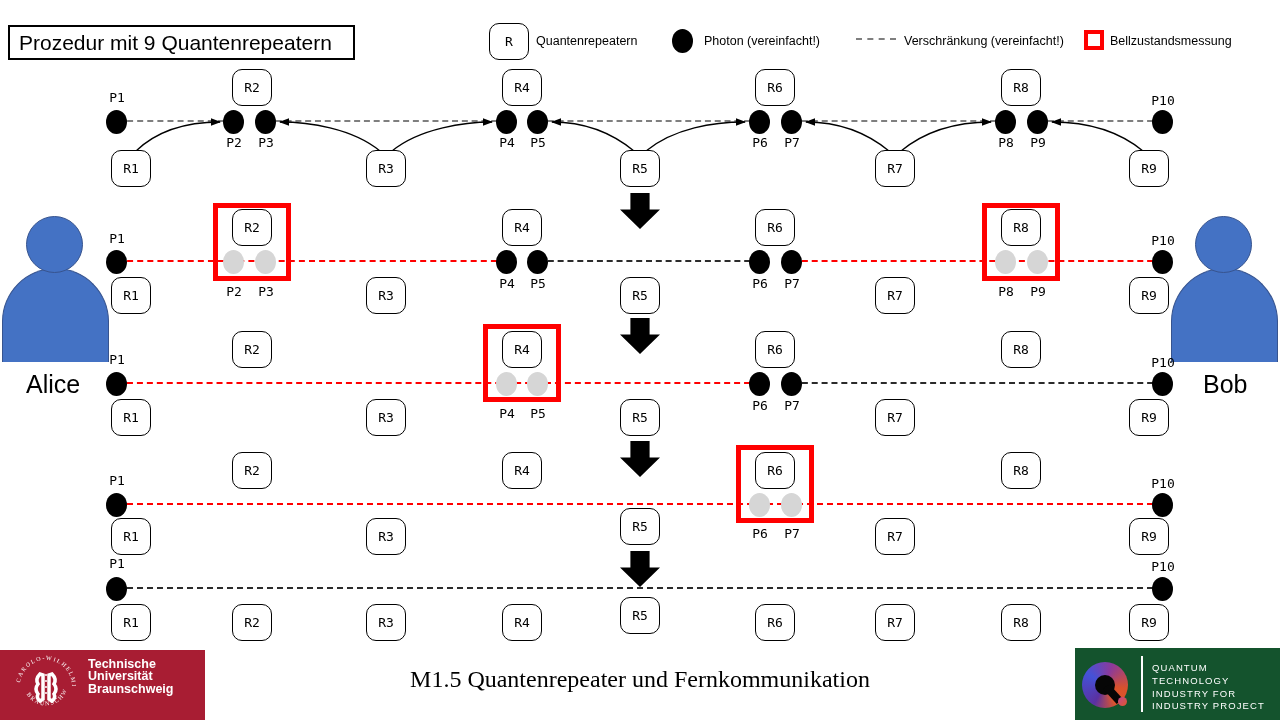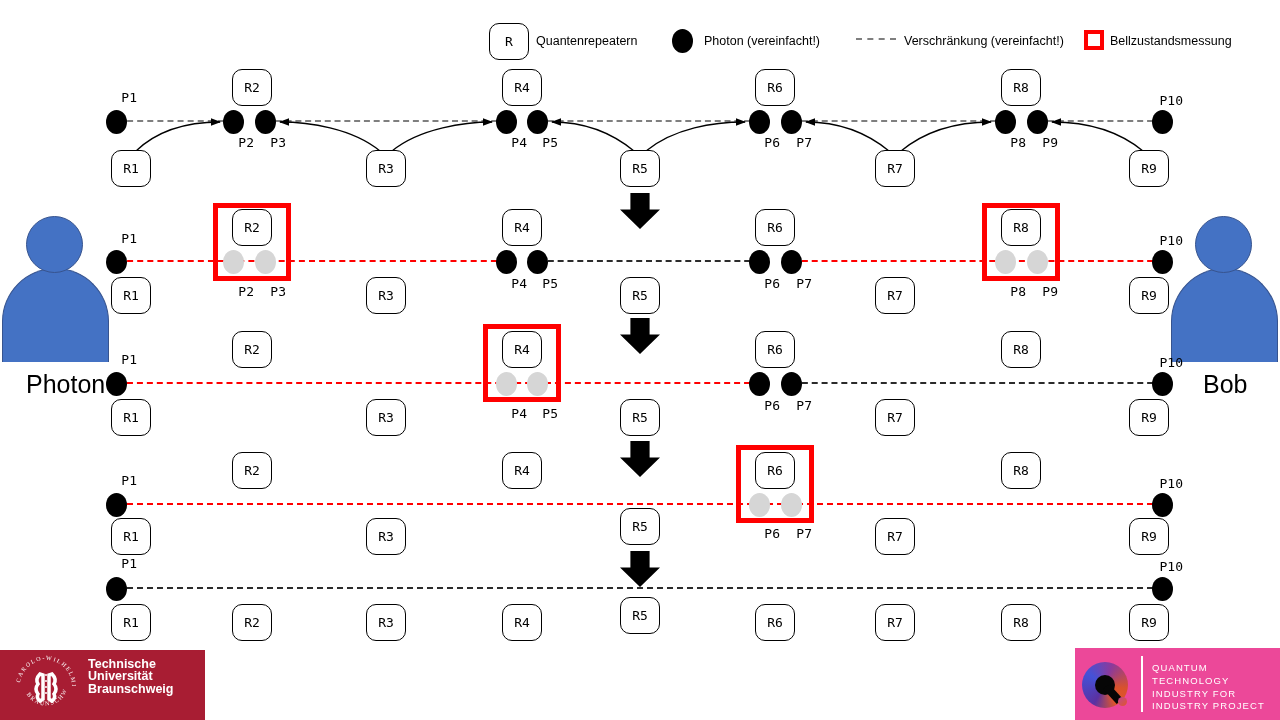--- a/index.html
+++ b/index.html
@@ -7,56 +7,57 @@
          font-family:"Liberation Sans",sans-serif;color:#000}
   .abs{position:absolute}
   .titlebox{position:absolute;left:8px;top:25px;width:334px;height:31px;border:2px solid #000;
             font-size:21px;line-height:31px;padding-left:9px;white-space:nowrap}
   .ltext{position:absolute;font-size:12.5px;white-space:nowrap}
   .rbox{position:absolute;width:40px;height:37px;border:1.4px solid #000;border-radius:10px;
         background:#fff;display:flex;align-items:center;justify-content:center;
         font:13px "DejaVu Sans Mono",monospace;box-sizing:border-box}
   .photon{position:absolute;width:21px;height:24px;border-radius:50%;background:#000}
   .photon.m{background:#d6d6d6}
-  .pl{position:absolute;width:40px;text-align:right;font:13px "DejaVu Sans Mono",monospace}
+  .pl{position:absolute;width:40px;text-align:center;font:13px "DejaVu Sans Mono",monospace}
   .dash{position:absolute;height:0;border-top:2px dashed #595959}
   .dash.red{border-top-color:#ff0000}
   .dash.dark{border-top-color:#2b2b2b}
   .bell{position:absolute;width:68px;height:68px;border:5px solid #ff0000;background:transparent}
   .darrow{position:absolute;width:40px;height:36px;background:#000;
           clip-path:polygon(26% 0,74% 0,74% 46%,100% 46%,50% 100%,0 46%,26% 46%)}
   .person{position:absolute;width:107px;height:146px}
   .person .phead{position:absolute;left:24px;top:0;width:57px;height:57px;border-radius:50%;
                  background:#4472c4;border:1.5px solid #37548f;box-sizing:border-box}
   .person .pbody{position:absolute;left:0;top:52px;width:107px;height:94px;
                  border-radius:54px 54px 0 0;background:#4472c4;border:1.5px solid #37548f;
                  border-bottom:none;box-sizing:border-box}
   .actor{position:absolute;font-size:25px}
   .tublock{position:absolute;left:0;top:650px;width:205px;height:70px;background:#a81d33}
   .tutext{position:absolute;left:88px;top:8px;color:#fff;font-weight:bold;
           font-size:12.5px;line-height:12.4px}
-  .qblock{position:absolute;left:1075px;top:648px;width:205px;height:72px;background:#ec4899}
+  .qblock{position:absolute;left:1075px;top:648px;width:205px;height:72px;background:#14532d}
   .qring{position:absolute;left:7px;top:14px;width:46px;height:46px;border-radius:50%;
          background:conic-gradient(from 210deg,#5a31a2,#4452d8 95deg,#8c3a9a 170deg,#d9522c 250deg,#e0562b 300deg,#5a31a2)}
   .qinner{position:absolute;left:13px;top:13px;width:20px;height:20px;border-radius:50%;background:#060606}
   .qnotch{position:absolute;left:27px;top:22px;width:8px;height:20px;background:#060606;transform:rotate(-42deg)}
   .qdot{position:absolute;left:36px;top:35px;width:9px;height:9px;border-radius:50%;
         background:linear-gradient(135deg,#c2478f,#e0562b)}
   .qdiv{position:absolute;left:66px;top:8px;width:2px;height:56px;background:#fff}
   .qtext{position:absolute;left:77px;top:14px;color:#fff;font-size:9.5px;line-height:12.8px;
          letter-spacing:1.1px;white-space:nowrap}
   .m15{position:absolute;left:330px;top:666px;width:620px;text-align:center;
        font-family:"Liberation Serif",serif;font-size:24px}
   svg{position:absolute;pointer-events:none}
 </style>
 </head>
 <body>
 
 <div class="slide">
 
+  <div class="titlebox">Prozedur mit 9 Quantenrepeatern</div>
 
   <div class="rbox" style="left:489px;top:23px">R</div>
   <div class="ltext" style="left:536px;top:34px">Quantenrepeatern</div>
   <div class="photon" style="left:672px;top:29px"></div>
   <div class="ltext" style="left:704px;top:34px">Photon (vereinfacht!)</div>
   <div class="dash" style="left:856px;top:38px;width:40px;border-top-color:#7f7f7f"></div>
   <div class="ltext" style="left:904px;top:34px">Verschränkung (vereinfacht!)</div>
   <div class="abs" style="left:1084px;top:30px;width:12px;height:12px;border:4px solid #ff0000"></div>
   <div class="ltext" style="left:1110px;top:34px">Bellzustandsmessung</div>
 
@@ -155,21 +156,21 @@
   <div class="pl" style="left:986px;top:284px">P8</div>
   <div class="pl" style="left:1018px;top:284px">P9</div>
   <div class="pl" style="left:1143px;top:233px">P10</div>
 
   <div class="darrow" style="left:620px;top:318px"></div>
 
   <div class="person" style="left:2px;top:216px">
     <div class="pbody"></div>
     <div class="phead"></div>
   </div>
-  <div class="actor" style="left:26px;top:370px">Photon</div>
+  <div class="actor" style="left:26px;top:370px">Alice</div>
   <div class="person" style="left:1171px;top:216px">
     <div class="pbody"></div>
     <div class="phead"></div>
   </div>
   <div class="actor" style="left:1203px;top:370px">Bob</div>
 
   <div class="dash red" style="left:117px;top:382px;width:643px"></div>
   <div class="dash dark" style="left:792px;top:382px;width:371px"></div>
   <div class="bell" style="left:483px;top:324px"></div>
 
@@ -264,20 +265,21 @@
           <circle cx="32" cy="41" r="1"></circle>
       </g>
     </svg>
     <div class="tutext">
       <div>Technische</div>
       <div>Universität</div>
       <div>Braunschweig</div>
     </div>
   </div>
 
+  <div class="m15">M1.5 Quantenrepeater und Fernkommunikation</div>
 
   <div class="qblock">
     <div class="qring">
       <div class="qinner"></div>
       <div class="qnotch"></div>
       <div class="qdot"></div>
     </div>
     <div class="qdiv"></div>
     <div class="qtext">
       <div>QUANTUM</div>

